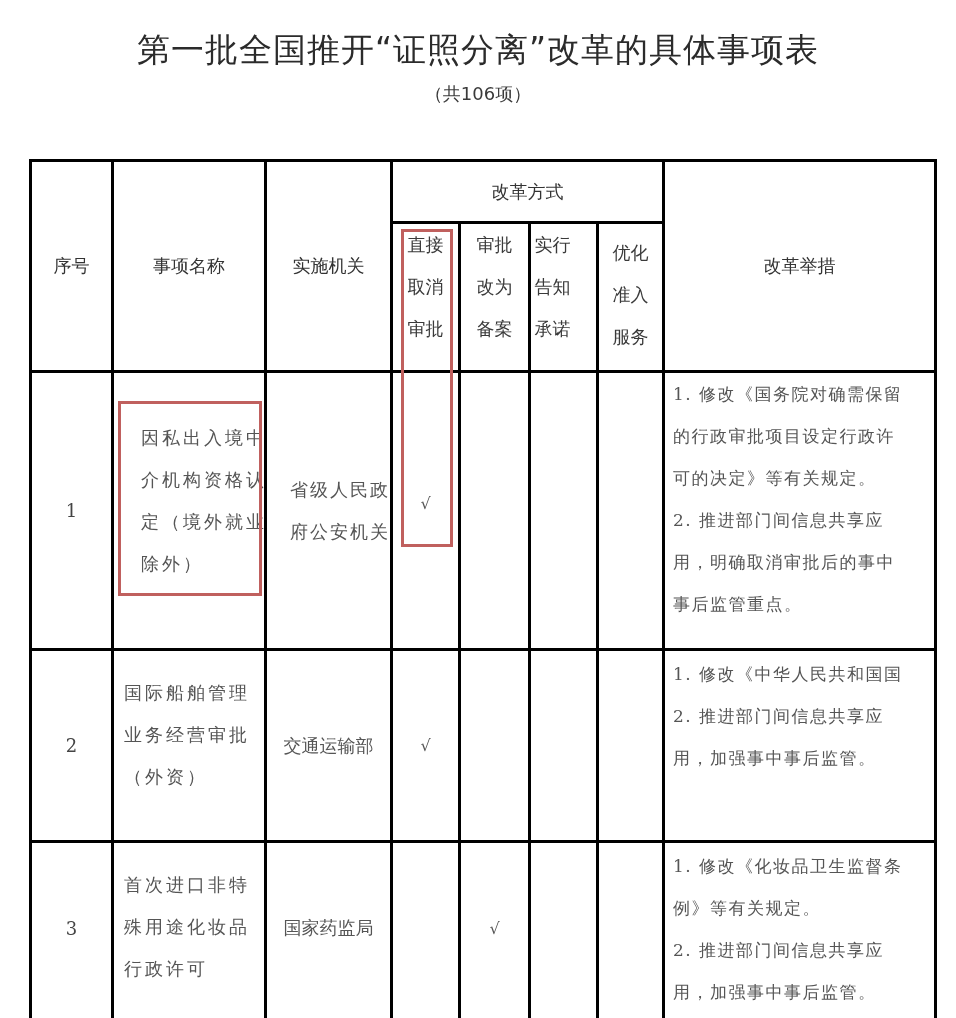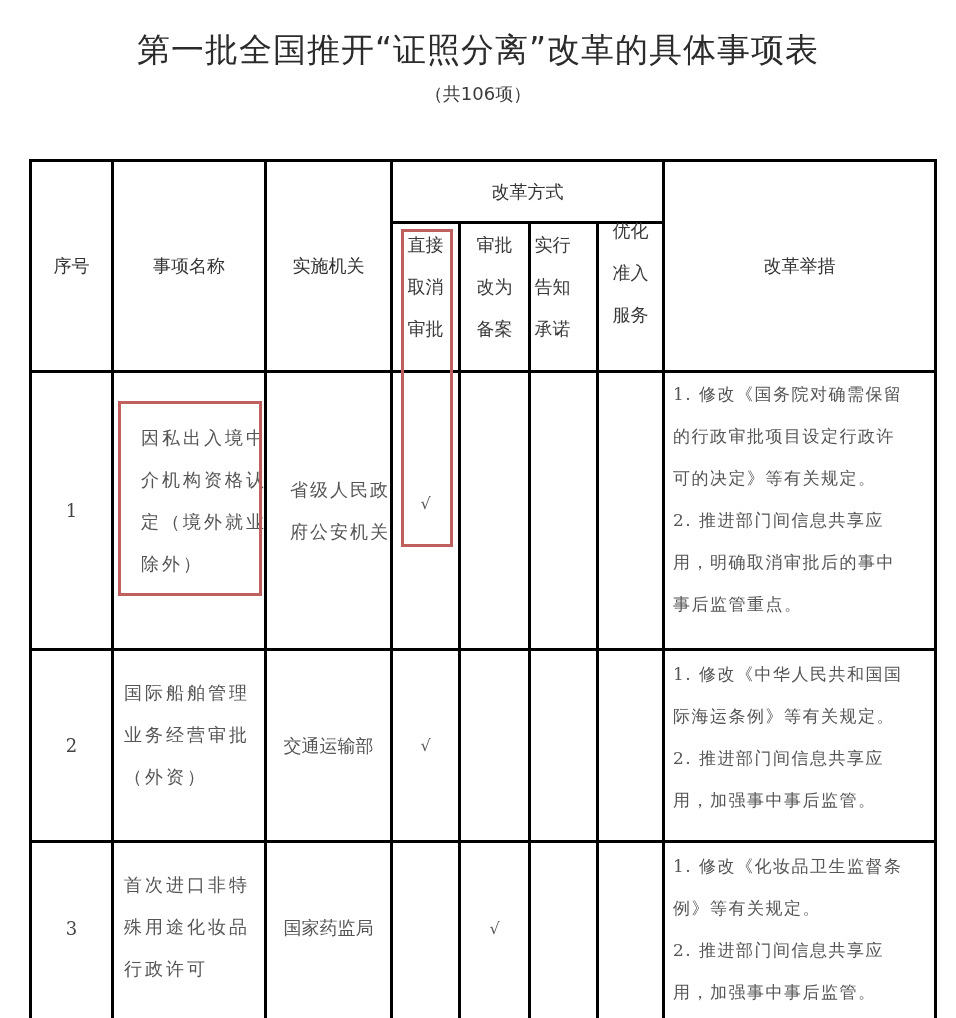--- a/index.html
+++ b/index.html
@@ -77,21 +77,21 @@
   <div class="cell hdr stack" style="left:461px; top:224px; width:67px; height:126px; flex-direction:column; justify-content:flex-start;">
     <span>审批</span>
     <span>改为</span>
     <span>备案</span>
   </div>
   <div class="cell hdr stack" style="left:531px; top:224px; width:43px; height:126px; flex-direction:column; justify-content:flex-start;">
     <span>实行</span>
     <span>告知</span>
     <span>承诺</span>
   </div>
-  <div class="cell hdr stack" style="left:599px; top:210px; width:63px; height:126px; flex-direction:column; justify-content:flex-start;">
+  <div class="cell hdr stack" style="left:599px; top:232px; width:63px; height:126px; flex-direction:column; justify-content:flex-start;">
     <span>优化</span>
     <span>准入</span>
     <span>服务</span>
   </div>
 
   <div>
     <div class="cell" style="left:32px; top:373px; width:79px; height:275px;">1</div>
     <div class="item-text" style="left:124px; top:417px; width:140px;margin-left:17px;">
       <div>因私出入境中</div>
       <div>介机构资格认</div>
@@ -119,21 +119,20 @@
       <div>国际船舶管理</div>
       <div>业务经营审批</div>
       <div>（外资）</div>
     </div>
     <div class="cell" style="left:267px; top:651px; width:123px; height:189px; color:#555;">
       <div>交通运输部</div>
     </div>
     <div class="cell check" style="left:393px; top:651px; width:65px; height:189px;">√</div>
     <div class="measures" style="left:673px; top:653px; width:260px;">
       <div>1. 修改《中华人民共和国国</div>
-      <div>际海运条例》等有关规定。</div>
       <div>2. 推进部门间信息共享应</div>
       <div>用，加强事中事后监管。</div>
     </div>
   </div>
 
   <div>
     <div class="cell" style="left:32px; top:843px; width:79px; height:170px;">3</div>
     <div class="item-text" style="left:124px; top:864px; width:140px;">
       <div>首次进口非特</div>
       <div>殊用途化妆品</div>

